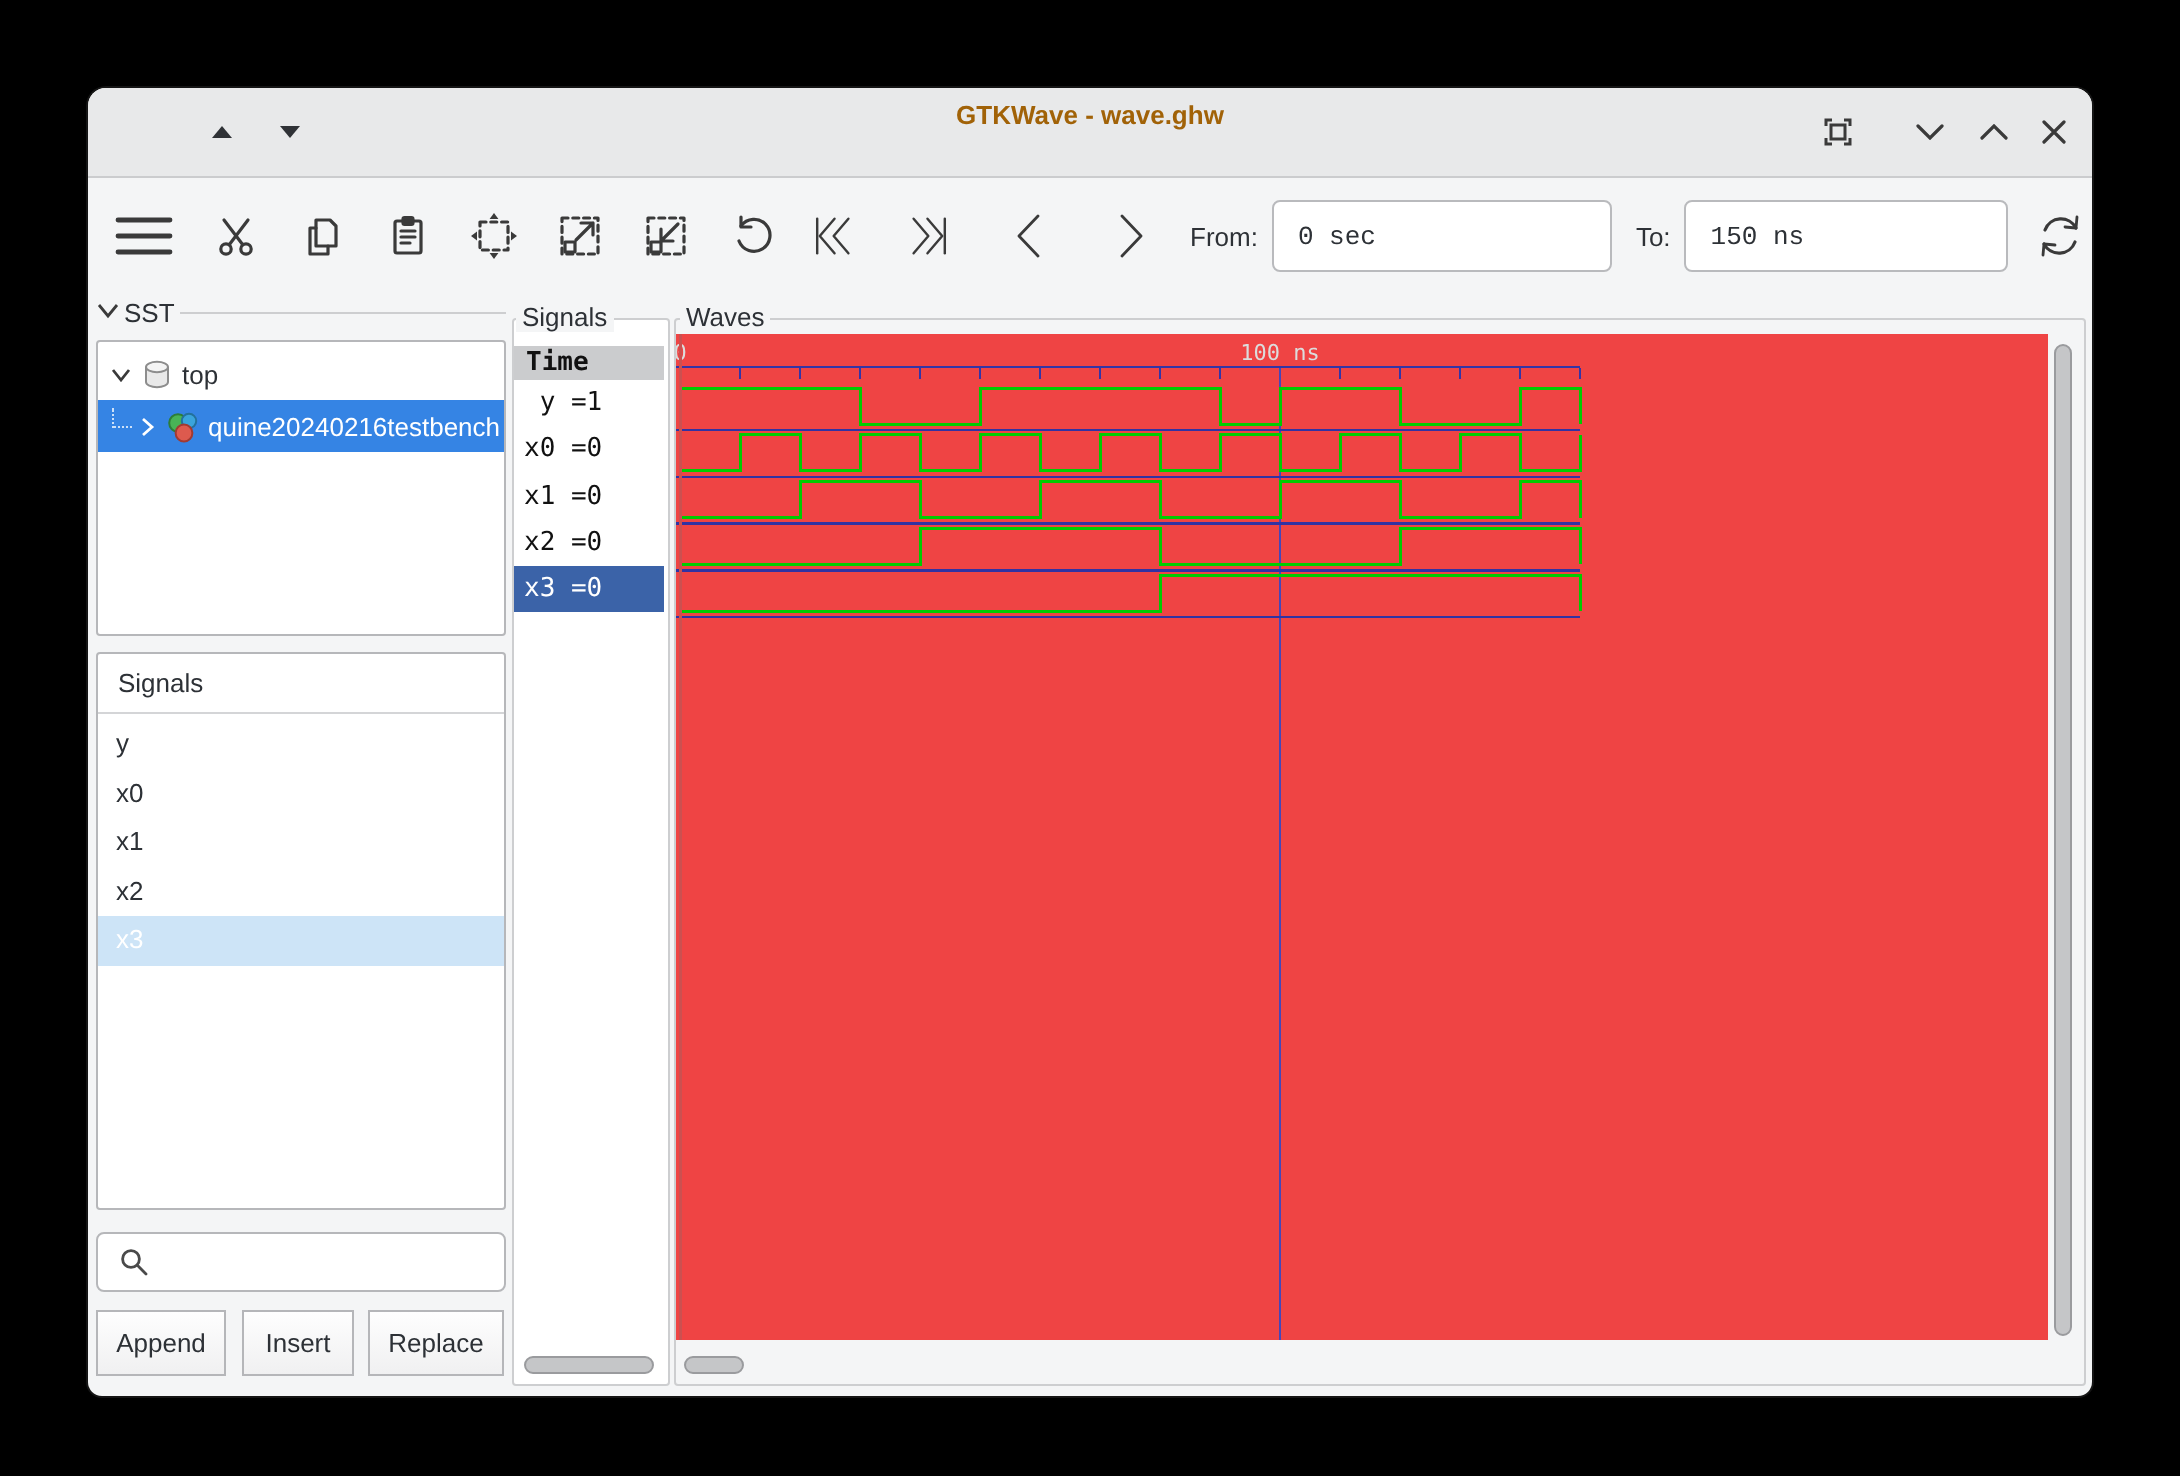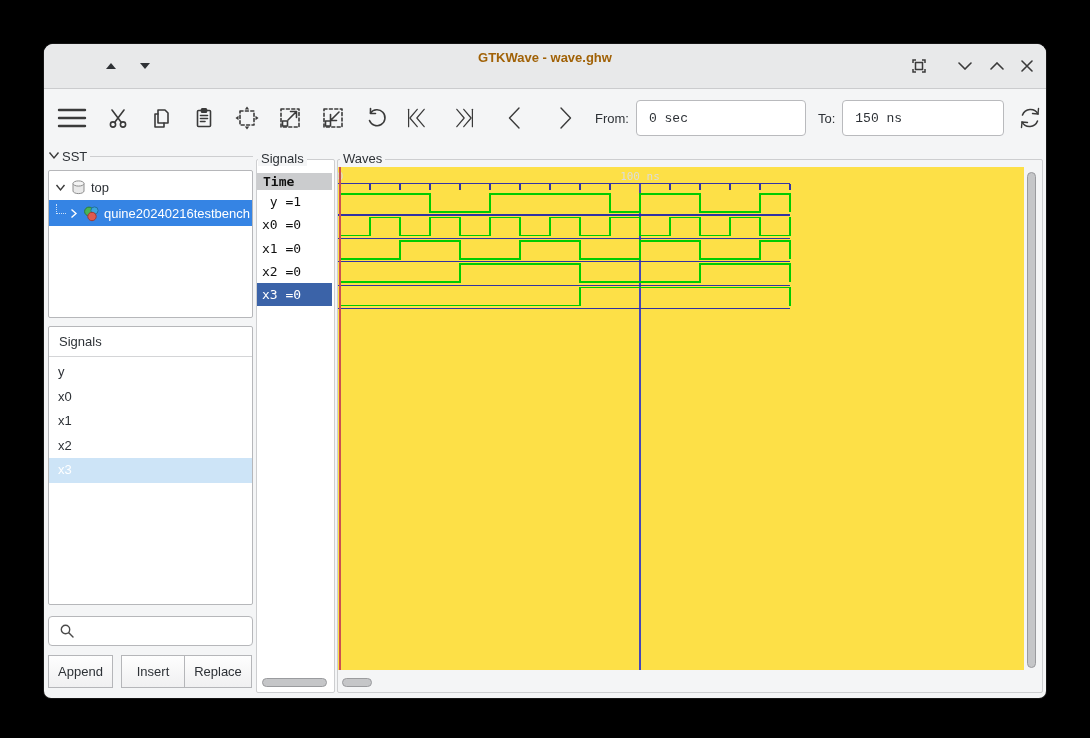--- a/index.html
+++ b/index.html
@@ -51,21 +51,21 @@
         border:1px solid #b5b6b9;border-radius:0;font-size:13px;color:#2d3136;
         font-family:"Liberation Sans",sans-serif;cursor:pointer;}
   
   .gframe{position:absolute;border:1px solid #cdced0;border-radius:2px;background:#fff;}
   .mono{font-family:"DejaVu Sans Mono",monospace;}
   .sig-time{height:17px;line-height:17px;background:#cbccce;color:#111;font-weight:bold;
             font-size:13px;padding-left:6px;white-space:pre;}
   .sig-row{height:23.3px;line-height:23.3px;font-size:13px;color:#111;white-space:pre;
            padding-left:5px;cursor:default;}
   .sig-row.sel{background:#3b63a8;color:#fff;}
-  .waveblack{position:absolute;background:#fde047;overflow:hidden;}
+  .waveblack{position:absolute;background:#ef4444;overflow:hidden;}
   .vscroll{position:absolute;width:9px;background:#c5c6c8;border:1px solid #9a9b9e;
            border-radius:5px;box-sizing:border-box;}
   .hthumb{position:absolute;height:9px;background:#c5c6c8;border:1px solid #9a9b9e;
           border-radius:5px;box-sizing:border-box;}
 </style>
 </head>
 <body>
 
 <div class="window">
 
@@ -246,21 +246,21 @@
 
   <div class="searchbox" style="left:4px;top:572px;width:205px;height:30px;">
     <svg style="margin:0 6px 0 10px;flex:0 0 auto;" width="16" height="16" viewBox="0 0 16 16">
       <circle cx="6.5" cy="6.5" r="4.2" fill="none" stroke="#4a4a4a" stroke-width="1.4"></circle>
       <path d="M9.8 9.8 L14 14" stroke="#4a4a4a" stroke-width="1.4" stroke-linecap="round"></path>
     </svg>
     <input value="" style="">
   </div>
 
   <button class="gbtn" style="left:4px;top:611px;width:65px;">Append</button>
-  <button class="gbtn" style="left:77px;top:611px;width:64px;">Insert</button>
+  <button class="gbtn" style="left:77px;top:611px;width:56px;">Insert</button>
   <button class="gbtn" style="left:140px;top:611px;width:68px;">Replace</button>
 
   <div class="gframe" style="left:212px;top:115px;width:77px;height:532px;"></div>
   <span class="frame-label" style="left:214px;top:107px;">Signals</span>
   <div style="position:absolute;left:213px;top:129px;width:75px;height:500px;overflow:hidden;background:#fff;">
     <div class="sig-time mono">Time</div>
     <div id="signal-value-rows">
         <div class="sig-row mono"> y =1</div>
         <div class="sig-row mono">x0 =0</div>
         <div class="sig-row mono">x1 =0</div>

